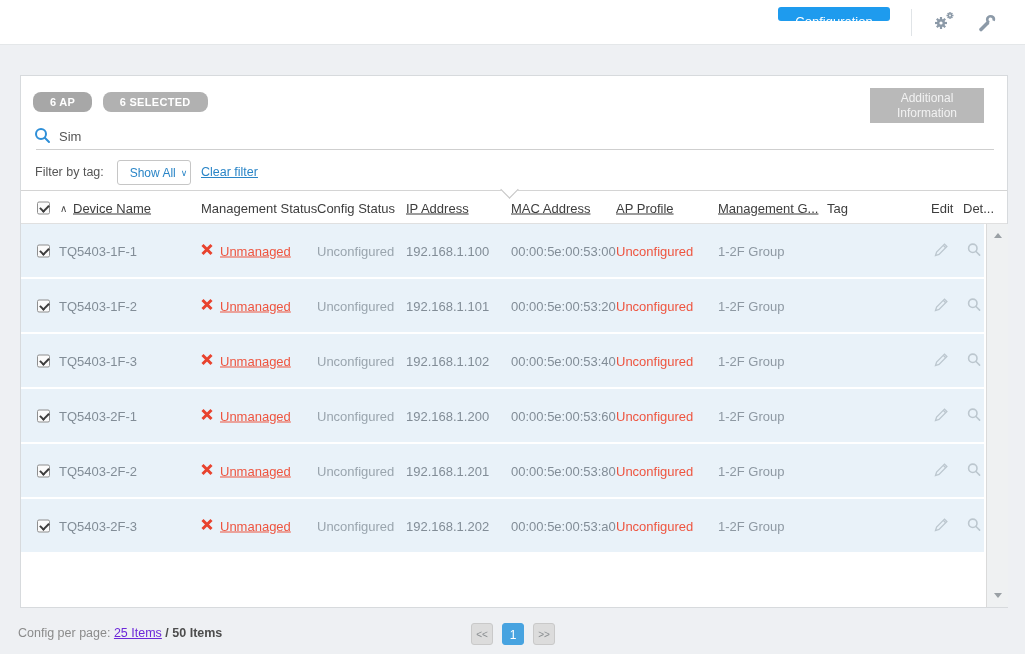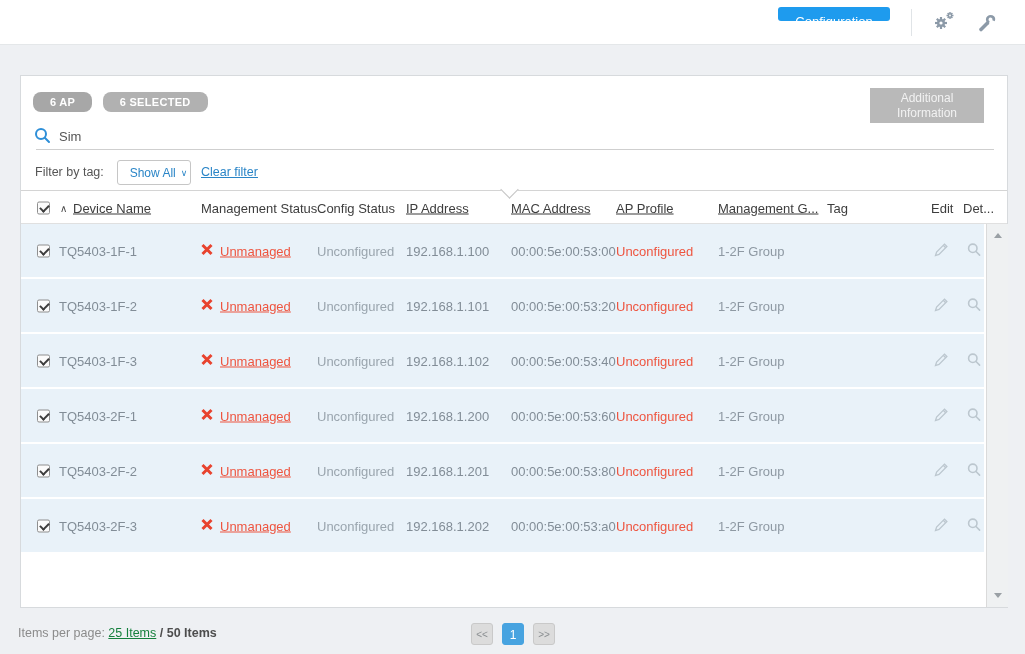--- a/index.html
+++ b/index.html
@@ -89,21 +89,21 @@
   
   .vscroll { position:absolute; left:965px; top:148px; width:22px; height:383px; background:#eff1f2; border-left:1px solid #dadada; }
   .arrow-up, .arrow-down { position:absolute; left:50%; transform:translateX(-50%); width:0; height:0;
     border-left:4px solid transparent; border-right:4px solid transparent; cursor:pointer; }
   .arrow-up { top:9px; border-bottom:5px solid #9aa0a5; }
   .arrow-down { bottom:9px; border-top:5px solid #9aa0a5; }
 
   
   .footer { position:absolute; left:0; top:615px; width:1025px; height:39px; }
   .items-text { position:absolute; left:18px; top:11px; font-size:12.5px; color:#8b8b8b; }
-  .page-size-link { color:#15803d; text-decoration:underline; cursor:pointer; }
+  .page-size-link { color:#6d28d9; text-decoration:underline; cursor:pointer; }
   .total-text { color:#4d4d4d; font-weight:bold; }
   .pager { position:absolute; left:471px; top:8px; display:flex; gap:9px; }
   .pg-btn { width:22px; height:22px; border-radius:3px; font-size:10px; text-align:center; line-height:22px;
     background:#dcdcdc; border:1px solid #c9c9c9; color:#8b8f92; cursor:pointer; letter-spacing:0; }
   .pg-btn.current { background:#47a3e0; border:1px solid #47a3e0; color:#fff; font-size:12px; }
 </style>
 </head>
 <body>
 
 <div class="topbar">
@@ -349,21 +349,21 @@
 
   <div class="vscroll">
     <div class="arrow-up"></div>
     <div class="arrow-down"></div>
   </div>
 
 </div>
 
 <div class="footer">
   <div class="items-text">
-    <span>Items per page:</span>
+    <span>Config per page:</span>
     <span class="page-size-link">25 Items</span>
     <span class="total-text">/ 50 Items</span>
   </div>
   <div class="pager">
     <div class="pg-btn">&lt;&lt;</div>
     <div class="pg-btn current">1</div>
     <div class="pg-btn">&gt;&gt;</div>
   </div>
 </div>
 

